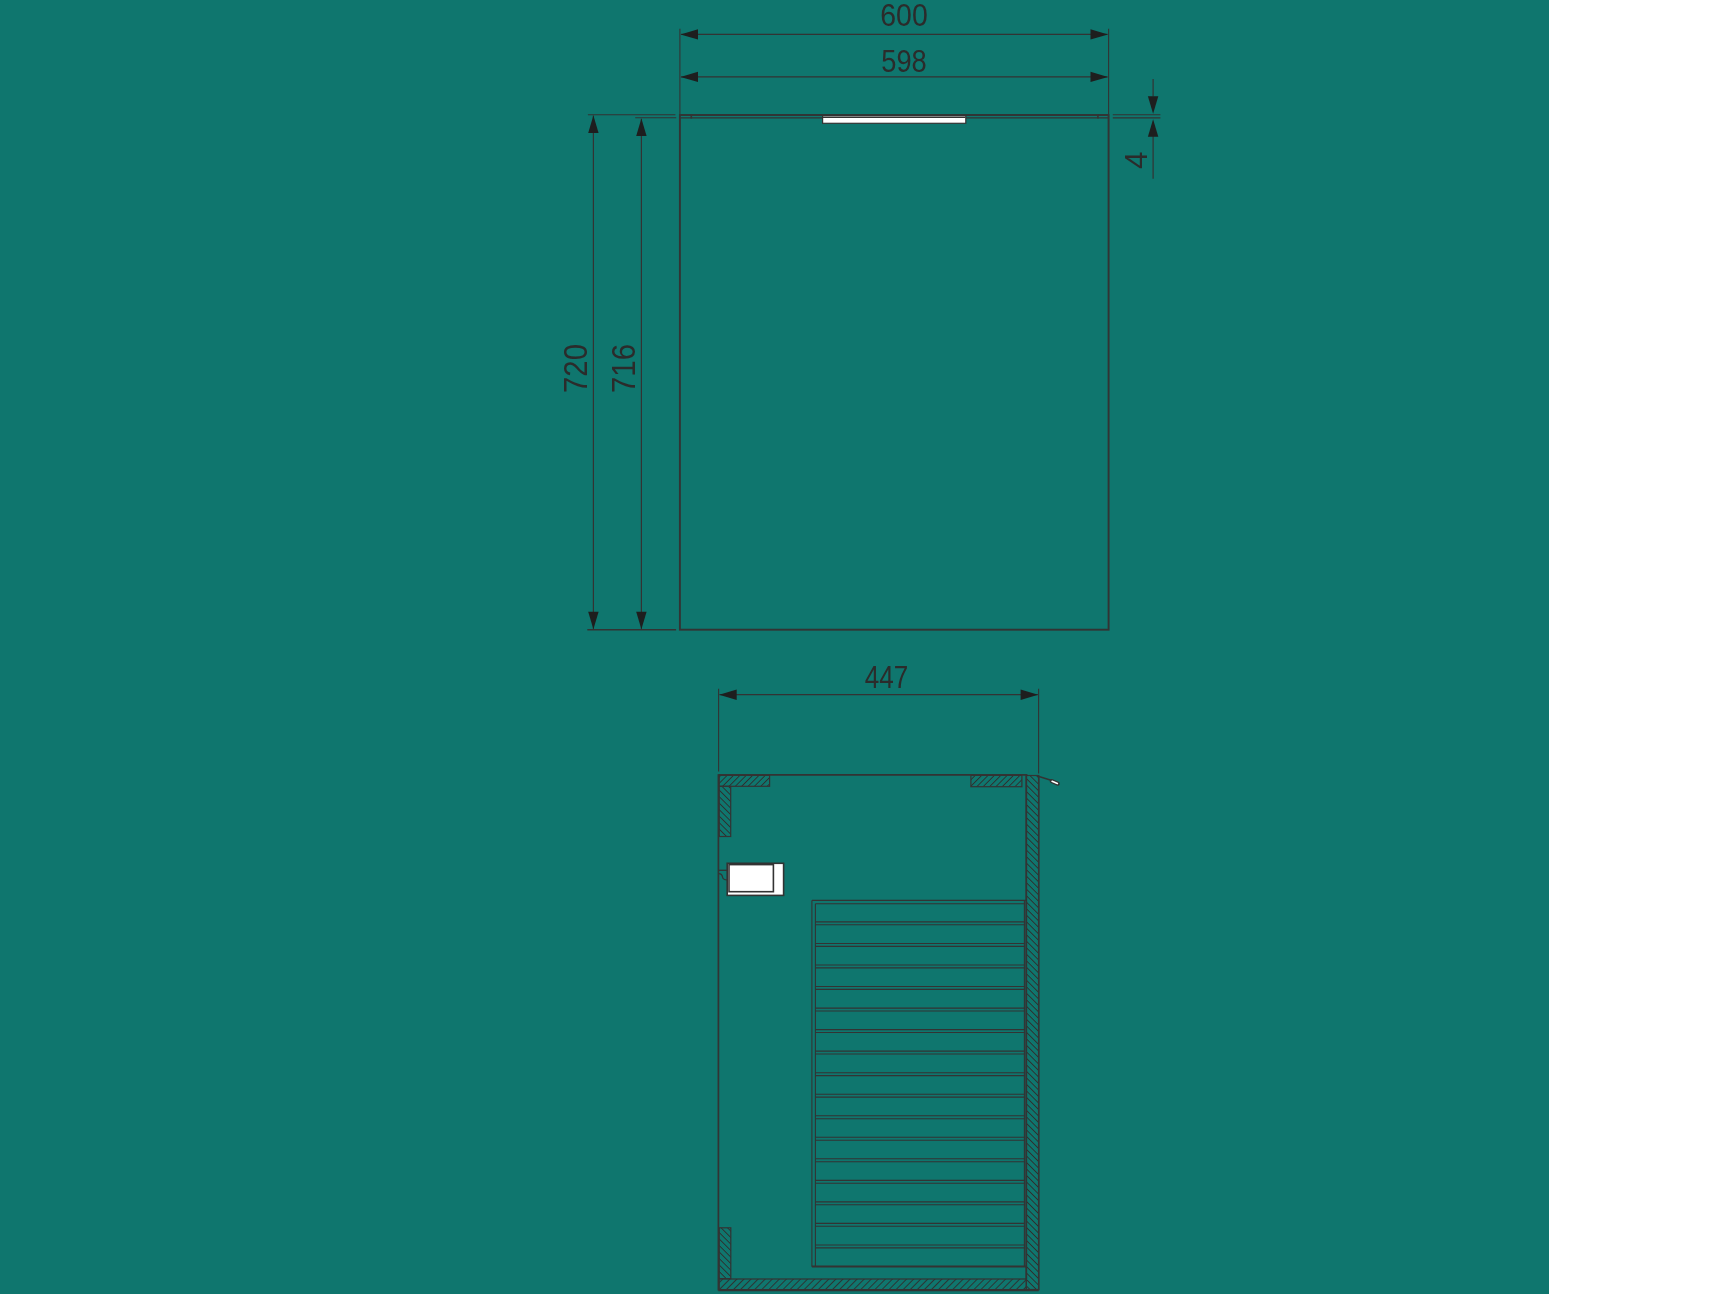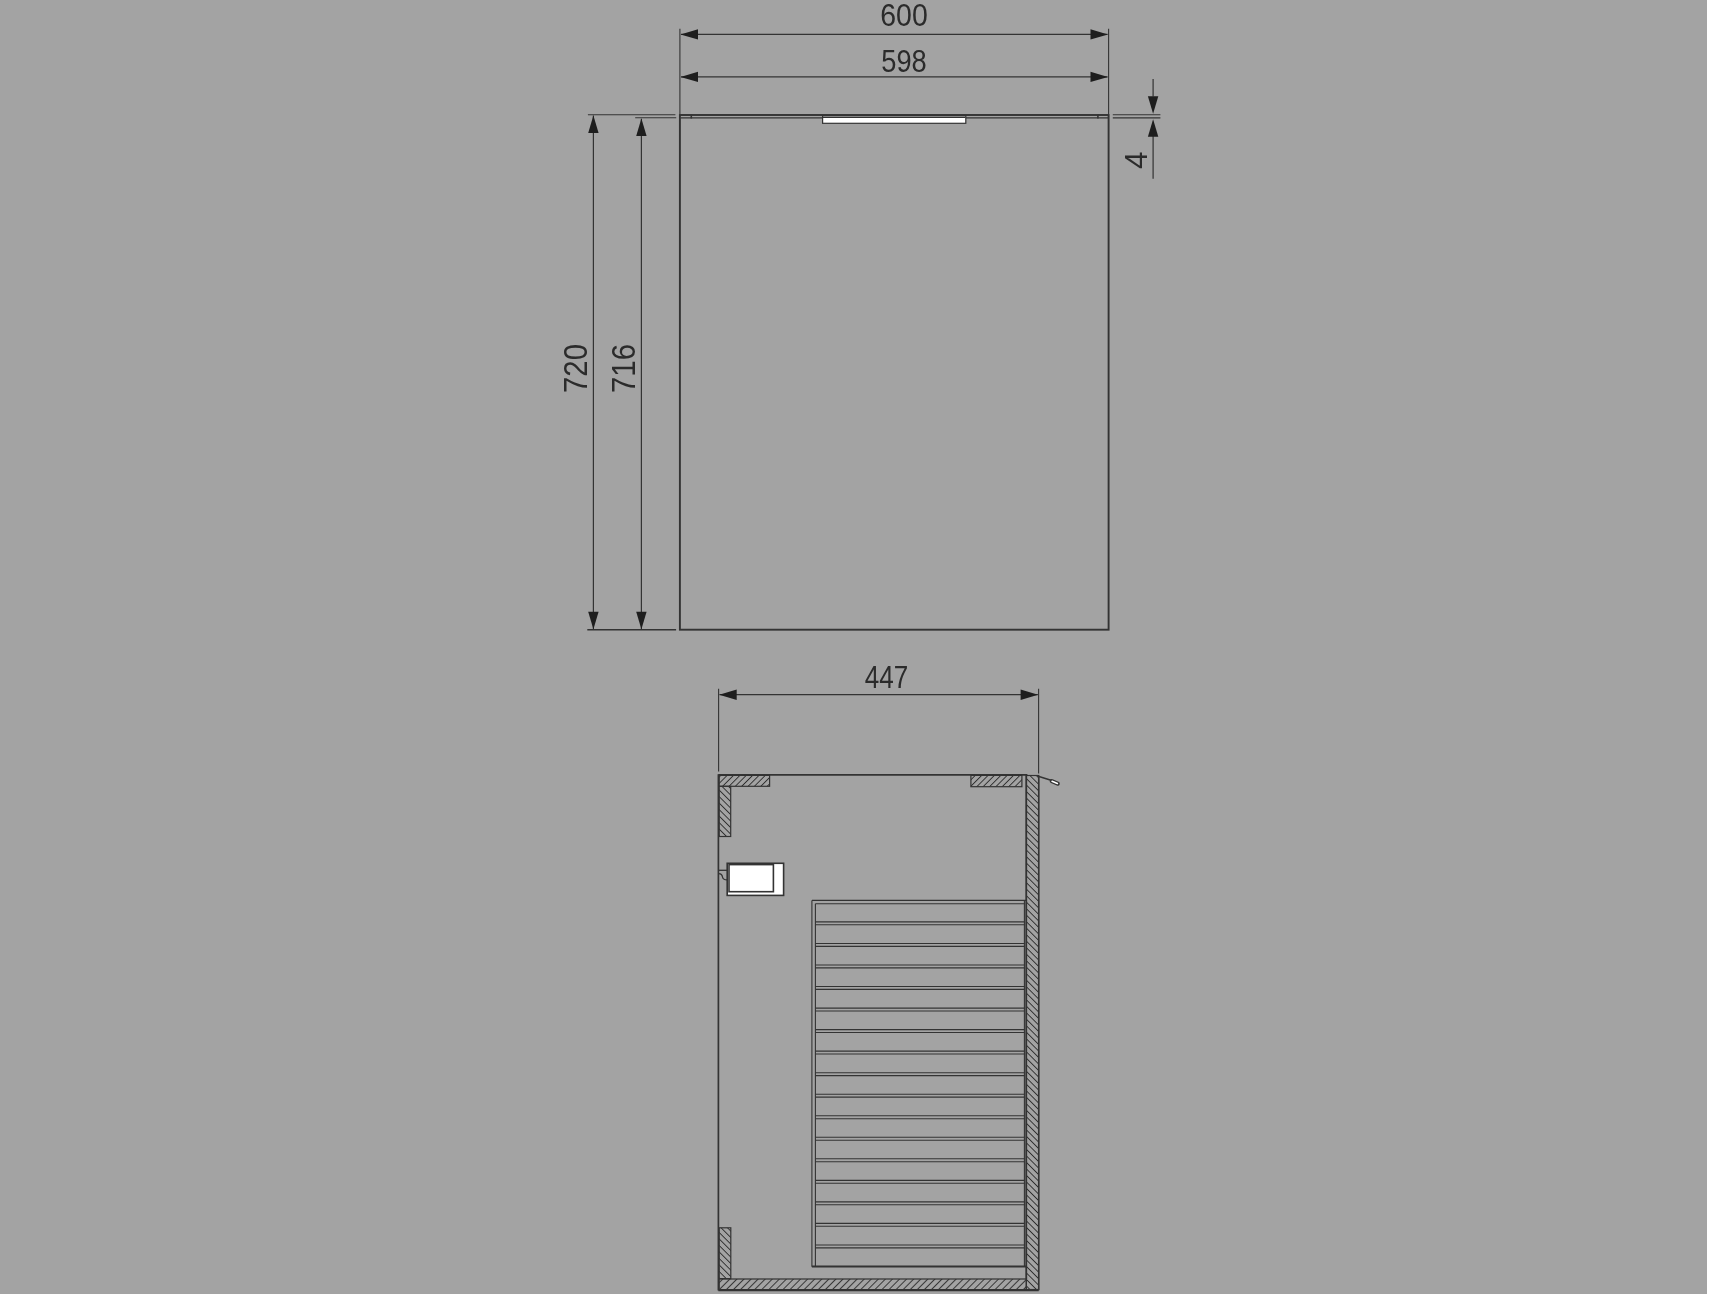--- a/index.html
+++ b/index.html
@@ -1,16 +1,16 @@
 <!DOCTYPE html>
 <html><head>
 <meta charset="utf-8">
 <style>
 html,body{margin:0;padding:0;background:#ffffff;}
-#page{position:relative;width:1707px;height:1294px;background:#a3a3a3;overflow:hidden;}
+#page{position:relative;width:1549px;height:1294px;background:#0f766e;overflow:hidden;}
 svg{display:block;}
 text{font-family:"Liberation Sans",sans-serif;fill:#2b2b2b;}
 </style>
 </head>
 <body>
 <div id="page">
 <svg width="1725" height="1294" viewBox="0 0 1725 1294">
 <defs>
 <pattern id="hF" width="4.5" height="4.5" patternUnits="userSpaceOnUse" patternTransform="rotate(45)">
   <line x1="0" y1="0" x2="0" y2="4.5" stroke="#2e2e2e" stroke-width="1.85"></line>

